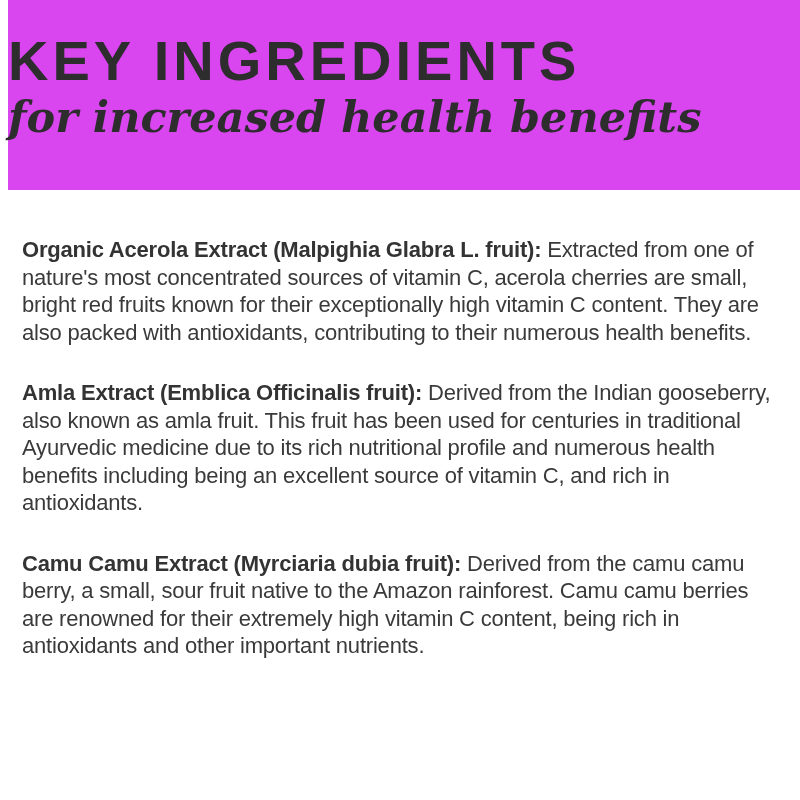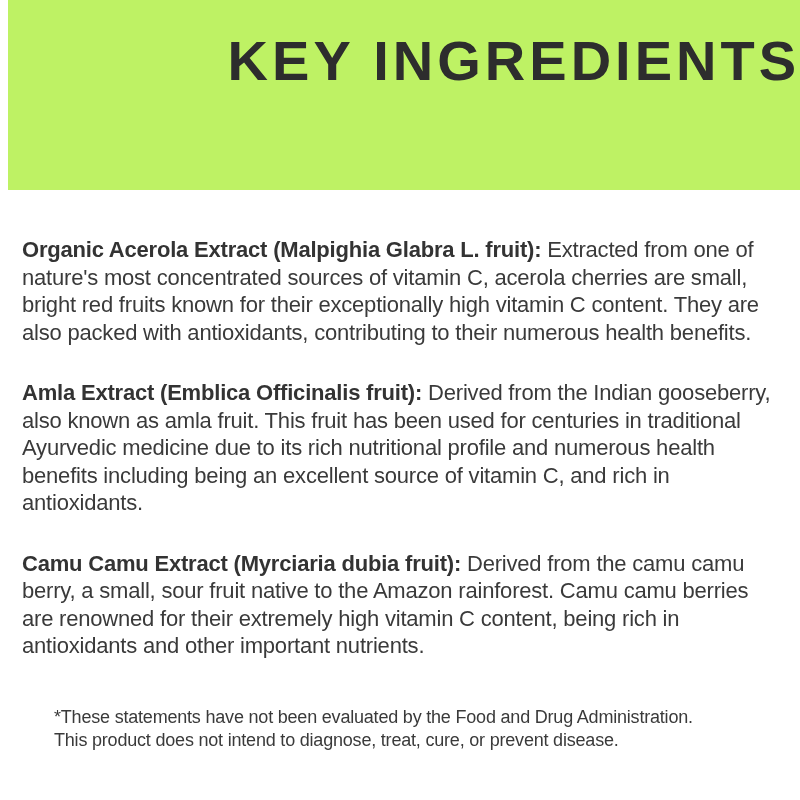--- a/index.html
+++ b/index.html
@@ -10,22 +10,22 @@
     background: #FFFFFF;
     overflow: hidden;
     font-family: "Liberation Sans", sans-serif;
   }
 
   
   .banner {
     margin-left: 8px;
     width: 792px;
     height: 190px;
-    background: #bef264;
-    text-align: right;
+    background: #d946ef;
+    text-align: left;
     padding-top: 33px;
   }
   .title {
     margin: 0;
     font-family: "Liberation Sans", sans-serif;
     font-weight: bold;
     font-size: 56px;
     line-height: 1;
     letter-spacing: 4px;
     color: #2D2D2D;
@@ -69,39 +69,36 @@
     color: #3A3A3A;
   }
 </style>
 </head>
 <body>
 
 <div class="poster">
 
   <header class="banner">
     <h1 class="title">KEY INGREDIENTS</h1>
+    <div class="subtitle">for increased health benefits</div>
   </header>
 
   <main class="content">
 
     <p class="ingredient">
       <strong>Organic Acerola Extract (Malpighia Glabra L. fruit):</strong>
       <span>Extracted from one of nature's most concentrated sources of vitamin C, acerola cherries are small, bright red fruits known for their exceptionally high vitamin C content. They are also packed with antioxidants, contributing to their numerous health benefits.</span>
     </p>
 
     <p class="ingredient">
       <strong>Amla Extract (Emblica Officinalis fruit):</strong>
       <span>Derived from the Indian gooseberry, also known as amla fruit. This fruit has been used for centuries in traditional Ayurvedic medicine due to its rich nutritional profile and numerous health benefits including being an excellent source of vitamin C, and rich in antioxidants.</span>
     </p>
 
     <p class="ingredient">
       <strong>Camu Camu Extract (Myrciaria dubia fruit):</strong>
       <span>Derived from the camu camu berry, a small, sour fruit native to the Amazon rainforest. Camu camu berries are renowned for their extremely high vitamin C content, being rich in antioxidants and other important nutrients.</span>
     </p>
 
-    <div class="disclaimer">
-      <div>*These statements have not been evaluated by the Food and Drug Administration.</div>
-      <div>This product does not intend to diagnose, treat, cure, or prevent disease.</div>
-    </div>
 
   </main>
 
 </div>
 
 </body></html>

